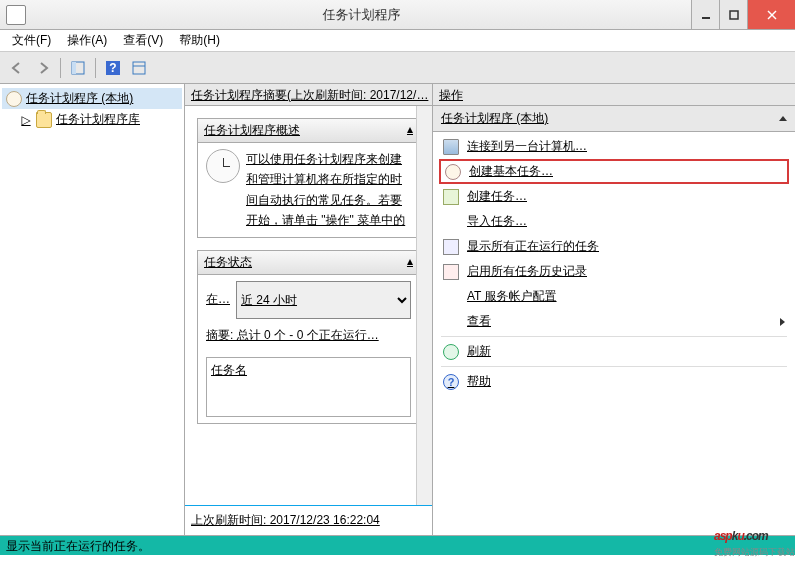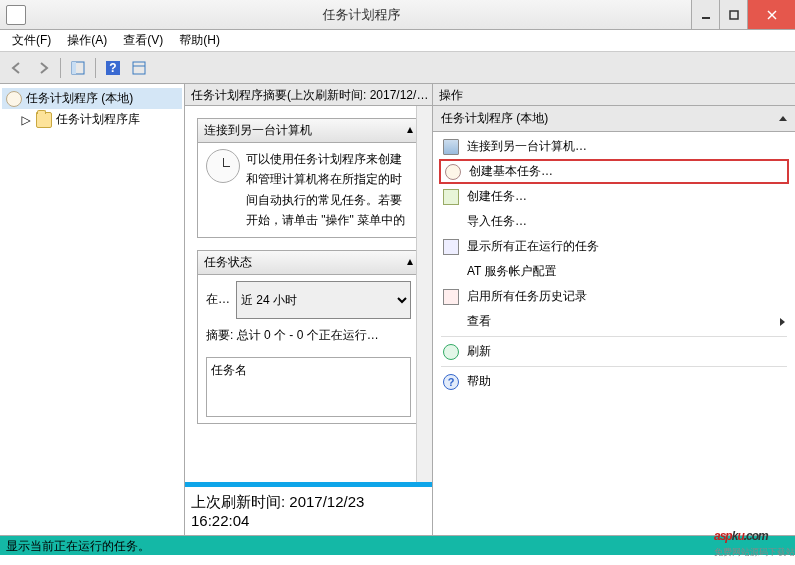--- a/index.html
+++ b/index.html
@@ -16,21 +16,21 @@
 
 .menubar { height: 22px; background: #fff; border-bottom: 1px solid #ccc; display: flex; align-items: center; padding: 0 4px; }
 .menubar span { padding: 2px 8px; cursor: default; }
 
 
 .toolbar { height: 32px; background: #e8e8e8; border-bottom: 1px solid #aaa; display: flex; align-items: center; padding: 0 6px; gap: 4px; }
 .toolbar .tbtn { width: 22px; height: 22px; display: flex; align-items: center; justify-content: center; border: 1px solid transparent; }
 .toolbar .sep { width: 1px; height: 20px; background: #aaa; margin: 0 2px; }
 
 
-.main { display: flex; height: 451px; }
+.main { display: flex; height: 451px; text-decoration: underline; }
 
 
 .tree { width: 185px; border-right: 1px solid #aaa; background: #fff; padding: 4px 2px; }
 .tree-item { display: flex; align-items: center; padding: 2px 4px; gap: 4px; }
 .tree-root { background: #d4e6f6; }
 .tree-child { padding-left: 18px; }
 .tree .expand { width: 12px; text-align: center; }
 .tree .ticon { width: 16px; height: 16px; display: inline-block; }
 .clock-ico { border: 1px solid #ba8; border-radius: 50%; background: #fdf6e8; position: relative; }
 .folder-ico { background: #fde39a; border: 1px solid #c9a840; border-radius: 0 2px 2px 2px; position: relative; }
@@ -44,21 +44,21 @@
 .section { border: 1px solid #aaa; margin-bottom: 12px; }
 .section-hdr { background: linear-gradient(to bottom, #f8f8f8, #e2e2e2); padding: 3px 6px; border-bottom: 1px solid #aaa; display: flex; justify-content: space-between; font-size:12px;}
 .section-body { padding: 6px 8px; font-size:12px; line-height:1.7; }
 .desc-wrap { display:flex; gap:6px; }
 .desc-wrap .bigclock { width:34px; height:34px; border:1px solid #aaa; border-radius:50%; background:#fafafa; flex-shrink:0; position:relative;}
 .desc-wrap .bigclock:before{content:""; position:absolute; left:16px; top:8px; width:1px; height:9px; background:#333;}
 .desc-wrap .bigclock:after{content:""; position:absolute; left:16px; top:16px; width:7px; height:1px; background:#333;}
 .status-row { display:flex; align-items:center; gap:6px; margin-bottom:6px;}
 .status-row select { flex:1; height:38px; border:1px solid #888; font-size:12px;}
 .namebox { border:1px solid #aaa; padding:2px 4px; height:60px; margin-top:12px; font-size:12px;}
-.footer-time { padding:6px; border-top: 5px solid #0ea5e9; font-size:15px;}
+.footer-time { padding:6px; border-top: 1px solid #0ea5e9; font-size:12px;}
 
 
 .right { flex: 1; background: #fff; display: flex; flex-direction: column; border-left: none; }
 .right-header { height: 22px; background: #e8e8e8; border-bottom: 1px solid #aaa; padding: 3px 6px; font-size:12px;}
 .right-title { background: #e8e8e8; border-bottom: 1px solid #aaa; padding: 4px 8px; font-size:12px; display:flex; justify-content:space-between; align-items:center;}
 .right-title .up { width:0; height:0; border-left:4px solid transparent; border-right:4px solid transparent; border-bottom:5px solid #333;}
 .actions { padding: 2px 0; }
 .action-item { display: flex; align-items: center; padding: 4px 10px; gap: 8px; cursor: default; }
 .action-item.hl { border: 2px solid #d63a3a; margin: 0 6px; padding: 2px 4px; }
 .act-icon { width: 16px; height: 16px; display: inline-block; flex-shrink:0; }
@@ -164,21 +164,21 @@
     </div>
   </div>
 
   <div class="middle">
     <div class="middle-header">任务计划程序摘要(上次刷新时间: 2017/12/…</div>
     <div class="middle-body">
       <div class="scroll-hint"></div>
 
       <div class="section">
         <div class="section-hdr">
-          <span>连接到另一台计算机</span>
+          <span>任务计划程序概述</span>
           <span>▴</span>
         </div>
         <div class="section-body desc-wrap">
           <div class="bigclock"></div>
           <div style="flex:1;">可以使用任务计划程序来创建和管理计算机将在所指定的时间自动执行的常见任务。若要开始，请单击 "操作" 菜单中的</div>
         </div>
       </div>
 
       <div class="section">
         <div class="section-hdr">
@@ -224,26 +224,26 @@
       </div>
       <div class="action-item">
         <span class="act-icon"></span>
         <span>导入任务…</span>
       </div>
       <div class="action-item">
         <span class="act-icon ico-display"></span>
         <span>显示所有正在运行的任务</span>
       </div>
       <div class="action-item">
+        <span class="act-icon ico-history"></span>
+        <span>启用所有任务历史记录</span>
+      </div>
+      <div class="action-item">
         <span class="act-icon"></span>
         <span>AT 服务帐户配置</span>
-      </div>
-      <div class="action-item">
-        <span class="act-icon ico-history"></span>
-        <span>启用所有任务历史记录</span>
       </div>
       <div class="action-item">
         <span class="act-icon"></span>
         <span>查看</span>
         <span class="act-arrow"></span>
       </div>
       <div class="divider"></div>
       <div class="action-item">
         <span class="act-icon ico-refresh"></span>
         <span>刷新</span>

